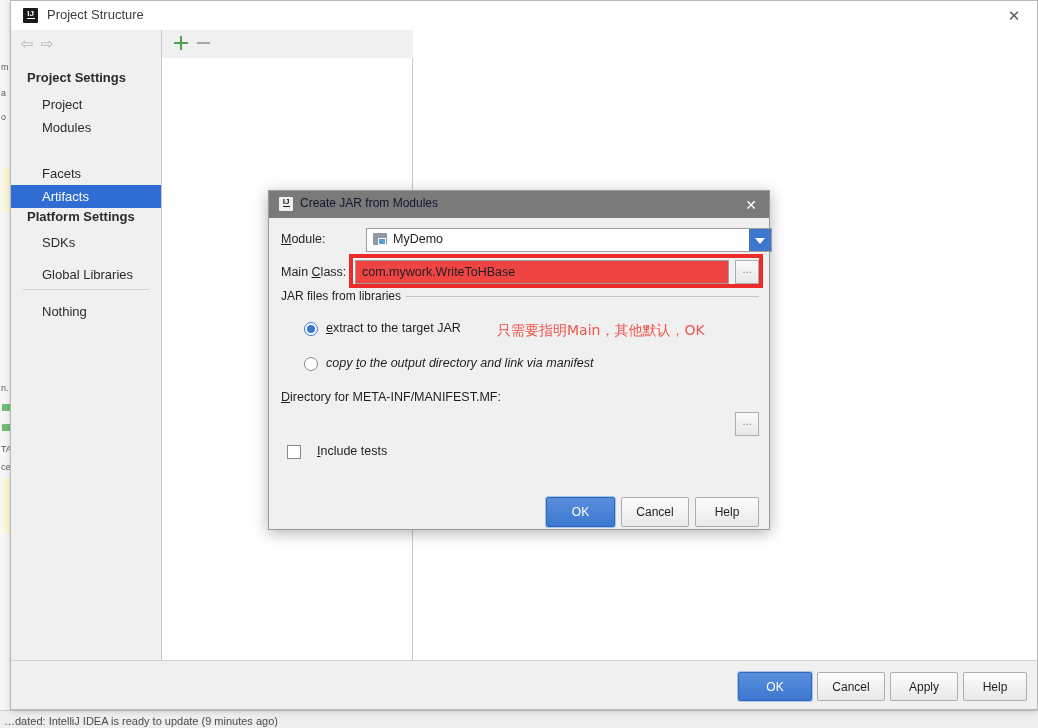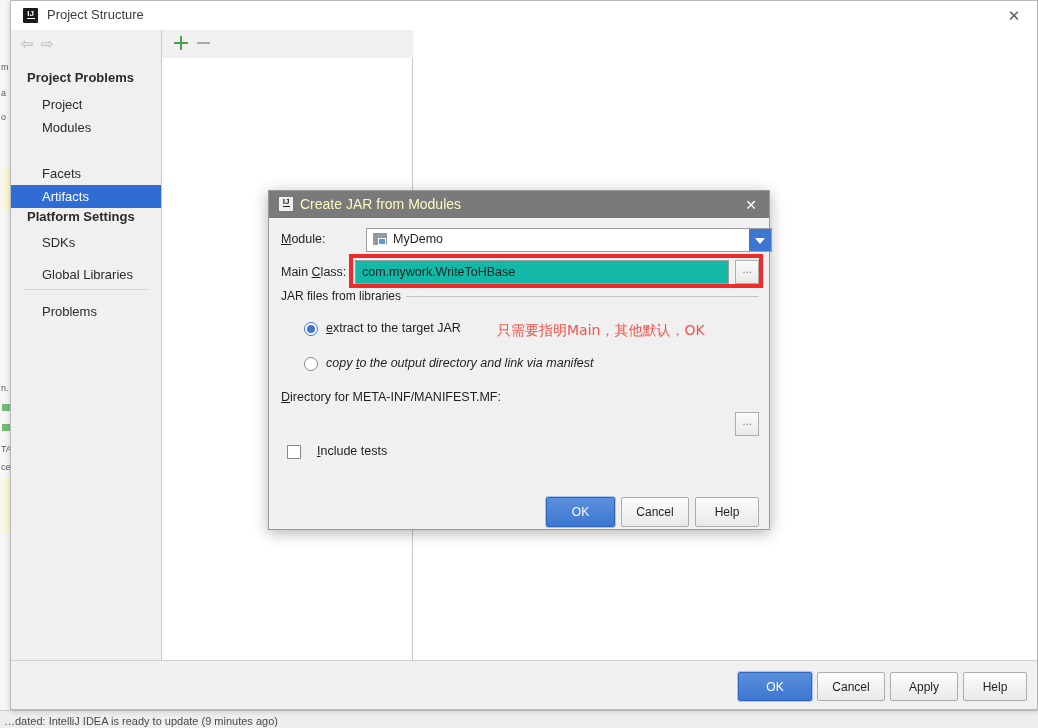--- a/index.html
+++ b/index.html
@@ -162,21 +162,21 @@
   .jar-titlebar {
     position:absolute; left:0; top:0; right:0; height:27px; background:#7a7a7a;
   }
   .jar-ticon {
     position:absolute; left:10px; top:6px; width:14px; height:14px;
     background:#f0f0f0; color:#1a1a1a; font-size:8px; font-weight:bold;
     text-align:center; line-height:8px; padding-top:1px; box-sizing:border-box; border-radius:1px;
   }
   .jar-ticon-u { display:block; border-bottom:1px solid #1a1a1a; width:7px; margin:0 auto; }
   .jar-title {
-    position:absolute; left:31px; top:5px; font-size:14px; color:#fef9c3;
+    position:absolute; left:31px; top:5px; font-size:12px; color:#0f172a;
   }
   .jar-close {
     position:absolute; right:8px; top:4px; width:20px; height:20px;
     text-align:center; line-height:20px; font-size:14px; color:#ffffff; cursor:pointer;
   }
   .jar-body { position:absolute; left:0; top:27px; right:0; bottom:0; }
 
   .lbl { position:absolute; font-size:12.5px; color:#1f1f1f; }
   .u { text-decoration:underline; }
 
@@ -197,21 +197,21 @@
     position:absolute; right:0px; top:0px; width:22px; height:22px;
     background:#3d77d0; cursor:pointer;
   }
   .combo-arrow:after {
     content:""; position:absolute; left:6px; top:9px;
     border-left:5px solid transparent; border-right:5px solid transparent;
     border-top:6px solid #ffffff;
   }
 
   .textfield {
-    position:absolute; height:24px; background:#14b8a6; border:1px solid #9d9d9d;
+    position:absolute; height:24px; background:#ef4444; border:1px solid #9d9d9d;
     box-sizing:border-box; font-size:12.5px; color:#1f1f1f;
     padding-left:6px; line-height:22px; white-space:nowrap; overflow:hidden;
   }
   .ellipsis-btn {
     position:absolute; height:24px; width:24px;
     border:1px solid #adadad; background:linear-gradient(#fbfbfb,#e8e8e8);
     box-sizing:border-box; font-size:11px; color:#777; text-align:center;
     line-height:16px; cursor:pointer;
   }
 
@@ -283,32 +283,32 @@
     </div>
 
     <div class="ps-body">
 
       <div class="ps-sidebar">
         <div class="ps-nav-row">
           <div class="nav-arrow back">⇦</div>
           <div class="nav-arrow fwd">⇨</div>
         </div>
 
-        <div class="side-group" style="top:40px;">Project Problems</div>
+        <div class="side-group" style="top:40px;">Project Settings</div>
         <div class="side-item" style="top:86px;">Modules</div>
         <div class="side-item" style="top:63px;">Project</div>
         <div class="side-item" style="top:132px;">Facets</div>
         <div class="side-item selected" style="top:155px;">Artifacts</div>
 
         <div class="side-group" style="top:179px;">Platform Settings</div>
         <div class="side-item" style="top:201px;">SDKs</div>
         <div class="side-item" style="top:233px;">Global Libraries</div>
 
         <div class="side-sep" style="top:259px;"></div>
-        <div class="side-item" style="top:270px;">Problems</div>
+        <div class="side-item" style="top:270px;">Nothing</div>
       </div>
 
       <div class="art-toolbar">
         <div class="tb-plus"></div>
         <div class="tb-minus"></div>
       </div>
 
       <div class="art-list"></div>
 
       <div class="art-detail">

